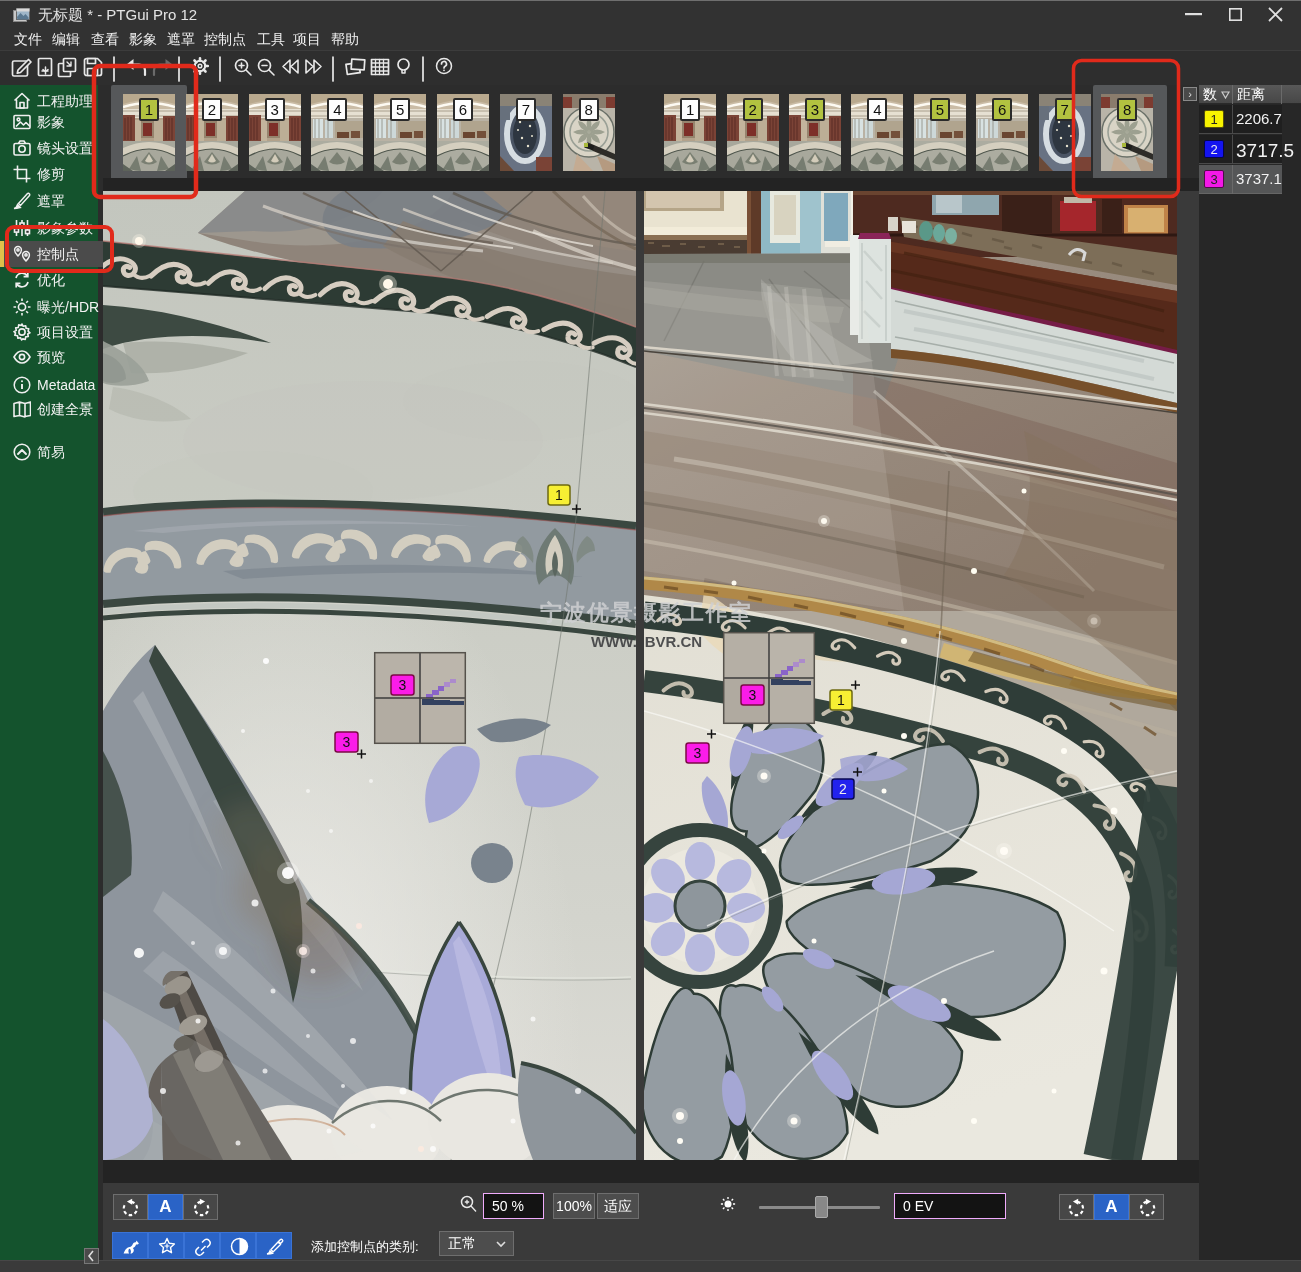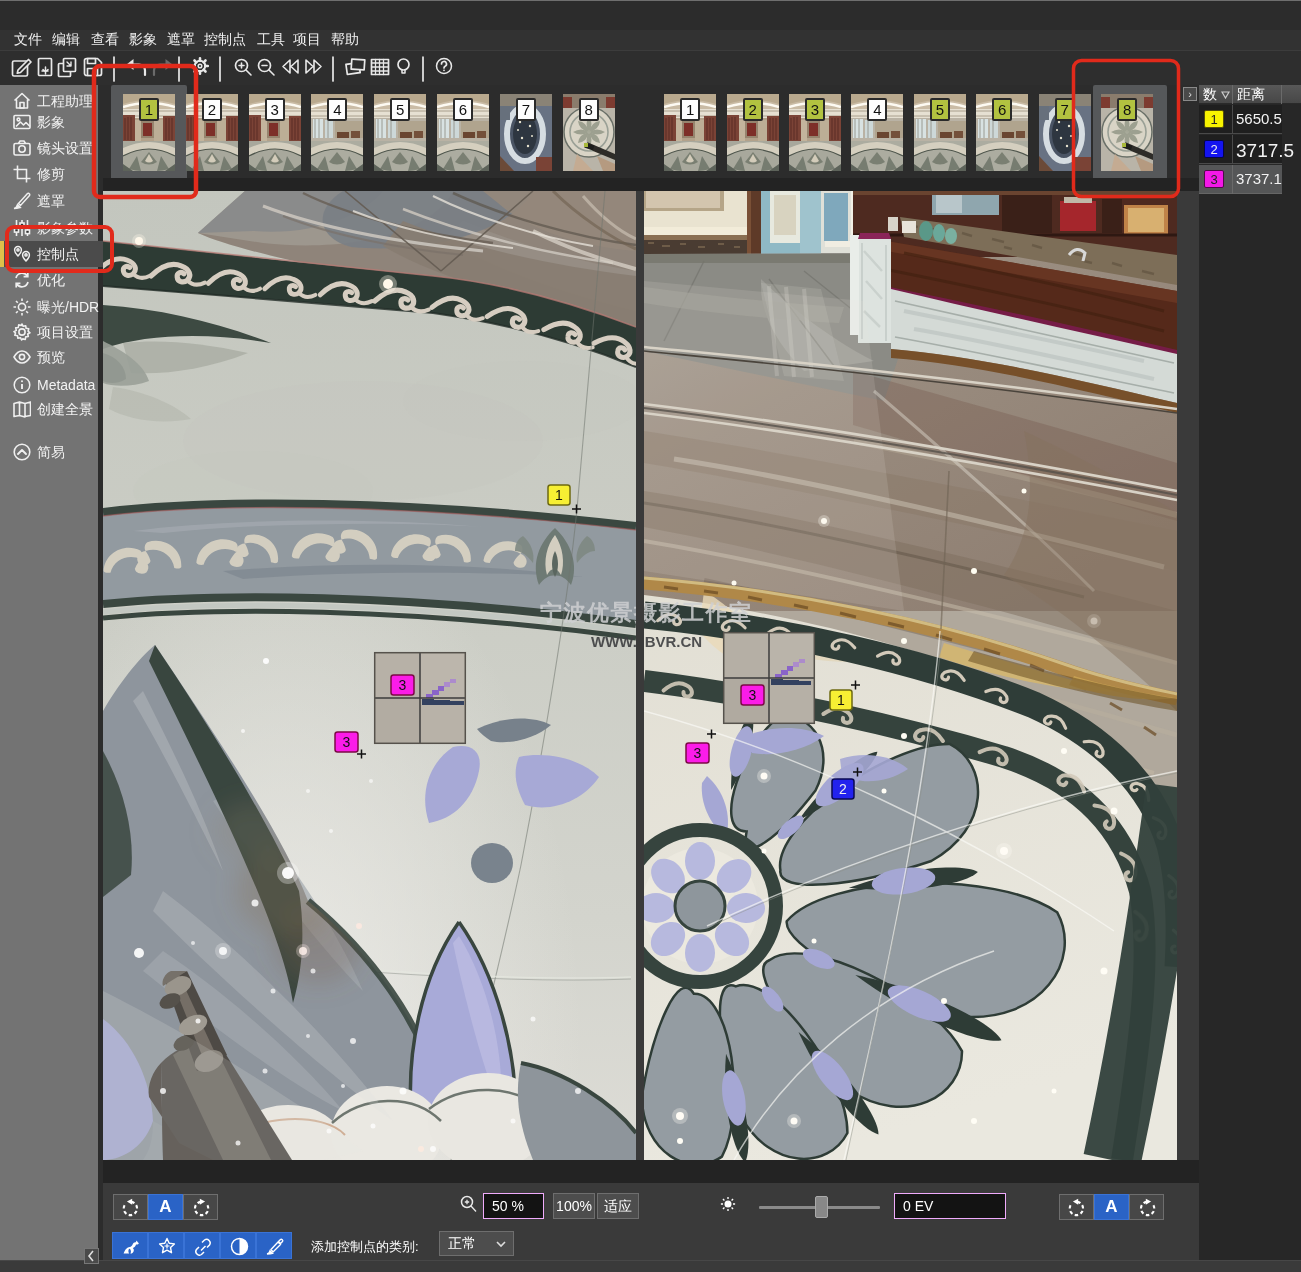--- a/index.html
+++ b/index.html
@@ -2,39 +2,57 @@
 <html><head><meta charset="utf-8">
 <style>
 *{margin:0;padding:0;box-sizing:border-box}
 html,body{width:1301px;height:1272px;overflow:hidden;background:#2c2c2c;font-family:"Liberation Sans",sans-serif}
 #app{position:relative;width:1301px;height:1272px;background:#2c2c2c;border-top:1px solid #6f6f6f}
 .abs{position:absolute}
 #titlebar{left:0;top:0;width:1301px;height:29px;background:#323232;color:#e4e4e4;font-size:15px}
 #menubar{left:0;top:29px;width:1301px;height:20px;background:#323232;color:#f0f0f0;font-size:14px}
 .menuitem{position:absolute;top:1px}
 #toolbar{left:0;top:49px;width:1301px;height:35px;background:#2e2e2e;border-top:1px solid #3c3c3c}
-#sidebar{left:0;top:84px;width:98px;height:1175px;background:#737373;color:#f2f2f2;font-size:14px}
+#sidebar{left:0;top:84px;width:98px;height:1175px;background:#14532d;color:#f2f2f2;font-size:14px}
 .sbitem{position:absolute;left:0;width:103px;height:26px}
 .sbitem .lbl{position:absolute;left:37px;top:5px;white-space:nowrap}
 .sbitem svg{position:absolute;left:13px;top:4px}
 #thumbsL,#thumbsR{top:84px;height:93px;background:#2c2c2c}
 .thumbpanel{position:absolute;background:#56585a;border-radius:2px}
 .thumb{position:absolute;top:9px;width:52px;height:77px}
 .badge{position:absolute;top:13px;width:20px;height:23px;border:2px solid #2a2a2a;border-radius:2px;background:#fdfdfd;color:#111;font-size:15px;text-align:center;line-height:19px}
 .badge.g{background:#b2c240}
 #btm1{left:103px;top:1182px;width:1096px;height:77px;background:#3a3a3a}
 #btm2{left:0px;top:1259px;width:1301px;height:13px;background:#3a3a3a;border-top:1px solid #474747}
 .btn{position:absolute;background:#474747;border:1px solid #6e6e6e;color:#fff}
 .btn.blue{background:#2a63c6;border-color:#3a73d6}
 .ibox{position:absolute;background:#131313;border:1px solid #f0abfc;color:#fff;font-size:14px}
 #rpanel{left:1199px;top:84px;width:102px;height:1175px;background:#272727}
 </style></head>
 <body>
 <div id="app">
 
+  <div id="titlebar" class="abs">
+    <svg class="abs" style="left:13px;top:7px" width="17" height="16" viewBox="0 0 17 16">
+        <rect x="0.5" y="2.5" width="13" height="11" fill="#c8c8c8" stroke="#888"></rect>
+        <rect x="3.5" y="0.5" width="13" height="11" fill="#9fb6c8" stroke="#666"></rect>
+        <path d="M4 9 l3.5-4 3 3 2-2 3 3.5 v2 h-11z" fill="#5a7890"></path>
+        <rect x="3.5" y="0.5" width="13" height="3" fill="#d8d8d8"></rect>
+      </svg>
+    <div class="abs" style="left:38px;top:5px">无标题 * - PTGui Pro 12</div>
+    <svg class="abs" style="left:1185px;top:12px" width="17" height="3">
+        <rect width="17" height="2.2" fill="#e0e0e0"></rect>
+      </svg>
+    <svg class="abs" style="left:1229px;top:7px" width="13" height="13">
+        <rect x="0.8" y="0.8" width="11.4" height="11.4" fill="none" stroke="#e0e0e0" stroke-width="1.6"></rect>
+      </svg>
+    <svg class="abs" style="left:1268px;top:6px" width="15" height="15">
+        <path d="M1 1 L14 14 M14 1 L1 14" stroke="#e0e0e0" stroke-width="1.8"></path>
+      </svg>
+  </div>
 
   <div id="menubar" class="abs">
     <span class="menuitem" style="left:14px">文件</span>
     <span class="menuitem" style="left:52px">编辑</span>
     <span class="menuitem" style="left:91px">查看</span>
     <span class="menuitem" style="left:129px">影象</span>
     <span class="menuitem" style="left:167px">遮罩</span>
     <span class="menuitem" style="left:204px">控制点</span>
     <span class="menuitem" style="left:257px">工具</span>
     <span class="menuitem" style="left:293px">项目</span>
@@ -973,21 +991,21 @@
       <span class="abs" style="left:4px;top:1px;color:#fff;font-size:14px">数</span>
       <svg class="abs" style="left:22px;top:6px" width="9" height="8">
           <path d="M1 1 L8 1 L4.5 7z" fill="none" stroke="#ccc" stroke-width="1.2"></path>
         </svg>
       <span class="abs" style="left:38px;top:1px;color:#fff;font-size:14px">距离</span>
       <div class="abs" style="left:33px;top:0;width:1px;height:19px;background:#6a6a6a"></div>
       <div class="abs" style="left:82px;top:0;width:1px;height:19px;background:#6a6a6a"></div>
     </div>
     <div class="abs" style="left:0;top:20px;width:83px;height:29px;background:#1f1f1f;border-bottom:1px solid #4a4a4a">
       <div class="abs" style="left:5px;top:5px;width:20px;height:18px;background:#f8f400;border:1.5px solid #55500a;border-radius:2px;color:#222;font-size:13px;text-align:center;line-height:17px">1</div>
-      <span class="abs" style="left:37px;top:5px;color:#f2f2f2;font-size:15px">5650.5</span>
+      <span class="abs" style="left:37px;top:5px;color:#f2f2f2;font-size:15px">2206.7</span>
       <div class="abs" style="left:33px;top:0;width:1px;height:29px;background:#4a4a4a"></div>
     </div>
     <div class="abs" style="left:0;top:50px;width:83px;height:29px;background:#1f1f1f;border-bottom:1px solid #4a4a4a">
       <div class="abs" style="left:5px;top:5px;width:20px;height:18px;background:#1414f0;border:1.5px solid #05054a;border-radius:2px;color:#eee;font-size:13px;text-align:center;line-height:17px">2</div>
       <span class="abs" style="left:37px;top:5px;color:#f2f2f2;font-size:19px">3717.5</span>
       <div class="abs" style="left:33px;top:0;width:1px;height:29px;background:#4a4a4a"></div>
     </div>
     <div class="abs" style="left:0;top:80px;width:83px;height:29px;background:#555657;border-bottom:1px solid #666">
       <div class="abs" style="left:5px;top:5px;width:20px;height:18px;background:#f418e8;border:1.5px solid #50094a;border-radius:2px;color:#222;font-size:13px;text-align:center;line-height:17px">3</div>
       <span class="abs" style="left:37px;top:5px;color:#f2f2f2;font-size:15px">3737.1</span>

